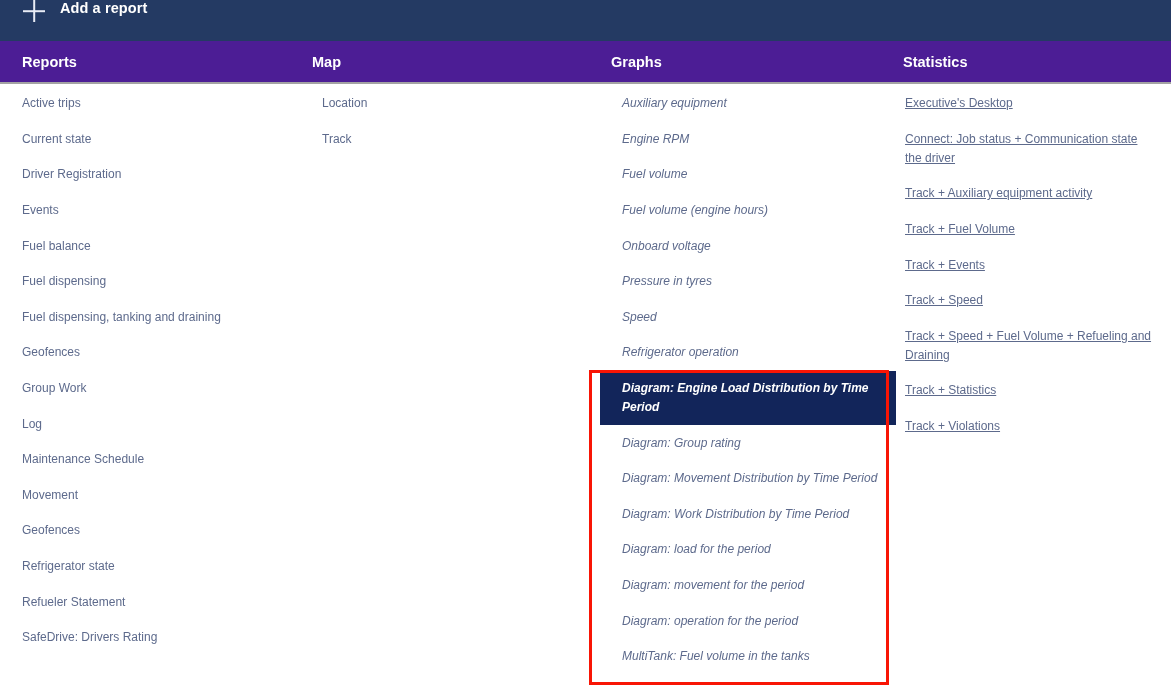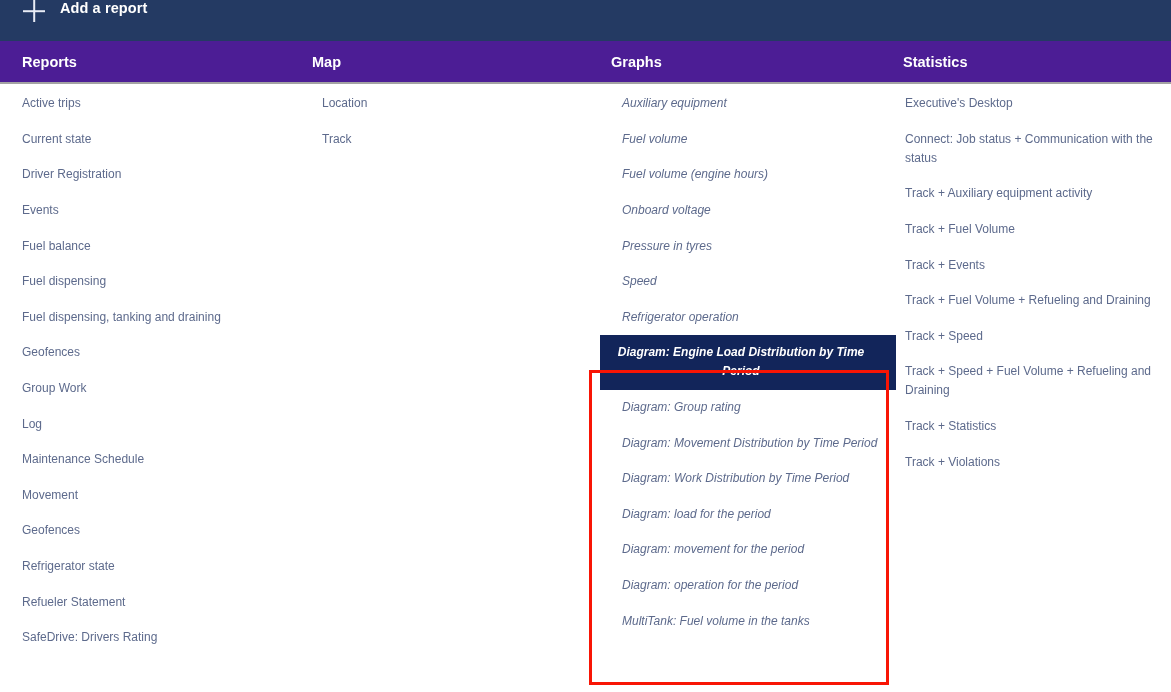--- a/index.html
+++ b/index.html
@@ -100,29 +100,28 @@
     color: #5d6a8c;
     font-size: 12px;
     line-height: 19px;
     padding: 8.3px 14px 8.3px 0;
     cursor: pointer;
     white-space: normal;
   }
   .col-reports .item,
   .col-map .item { padding-left: 22px; }
   .col-graphs .item { padding-left: 22px; }
-  .col-workspaces .item { padding-left: 13px; padding-right: 8px; }
+  .col-workspaces .item { padding-left: 13px; padding-right: 8px; text-decoration: underline; }
 
   .item.selected {
     background: #12255a;
     color: #ffffff;
     font-weight: bold;
-    padding-left: 4px;
+    padding-left: 22px;
     padding-right: 18px;
-    text-align: center;
   }
 
   .col-graphs .item { width: 296px; font-style: italic; }
   .col-workspaces .item { width: 272px; }
 
   
   .redbox {
     position: absolute;
     left: 589px;
     top: 370px;
@@ -168,42 +167,42 @@
         <div class="item">Refrigerator state</div>
         <div class="item">Refueler Statement</div>
         <div class="item">SafeDrive: Drivers Rating</div>
       </div>
     <div class="col col-map">
         <div class="item">Location</div>
         <div class="item">Track</div>
       </div>
     <div class="col col-graphs">
         <div class="item">Auxiliary equipment</div>
+        <div class="item">Engine RPM</div>
         <div class="item">Fuel volume</div>
         <div class="item">Fuel volume (engine hours)</div>
         <div class="item">Onboard voltage</div>
         <div class="item">Pressure in tyres</div>
         <div class="item">Speed</div>
         <div class="item">Refrigerator operation</div>
         <div class="item selected">Diagram: Engine Load Distribution by Time Period</div>
         <div class="item">Diagram: Group rating</div>
         <div class="item">Diagram: Movement Distribution by Time Period</div>
         <div class="item">Diagram: Work Distribution by Time Period</div>
         <div class="item">Diagram: load for the period</div>
         <div class="item">Diagram: movement for the period</div>
         <div class="item">Diagram: operation for the period</div>
         <div class="item">MultiTank: Fuel volume in the tanks</div>
       </div>
     <div class="col col-workspaces">
         <div class="item">Executive's Desktop</div>
-        <div class="item">Connect: Job status + Communication with the status</div>
+        <div class="item">Connect: Job status + Communication state the driver</div>
         <div class="item">Track + Auxiliary equipment activity</div>
         <div class="item">Track + Fuel Volume</div>
         <div class="item">Track + Events</div>
-        <div class="item">Track + Fuel Volume + Refueling and Draining</div>
         <div class="item">Track + Speed</div>
         <div class="item">Track + Speed + Fuel Volume + Refueling and Draining</div>
         <div class="item">Track + Statistics</div>
         <div class="item">Track + Violations</div>
       </div>
   </div>
 
   <div class="redbox"></div>
 
 </div>

